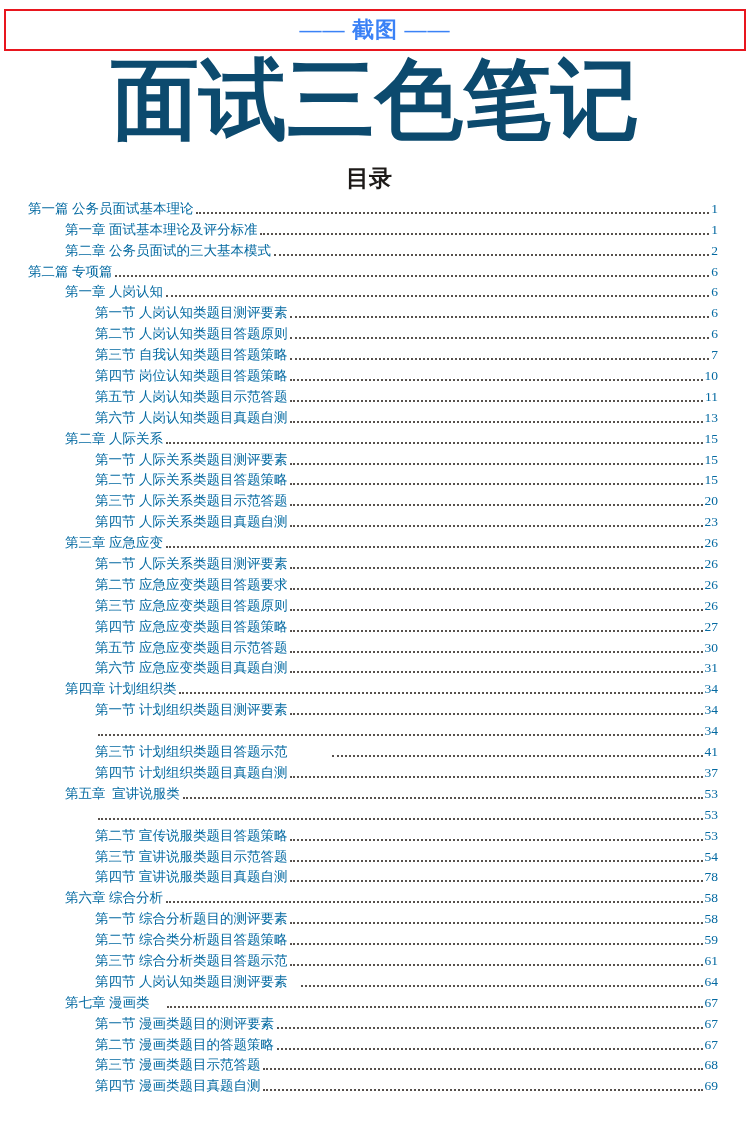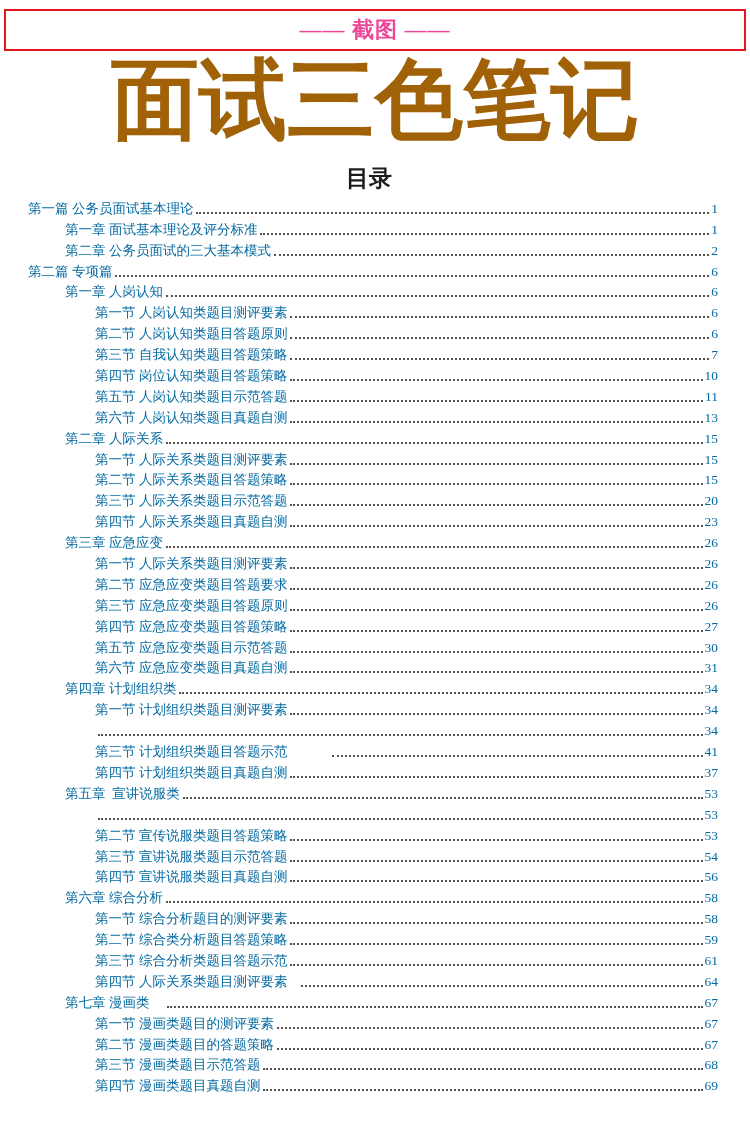--- a/index.html
+++ b/index.html
@@ -11,32 +11,32 @@
     font-family:"Liberation Serif","DejaVu Serif",serif;
     color:#2e2b29;
   }
   .banner{
     position:absolute;top:9px;left:4px;right:4px;height:42px;
     border:2px solid #e8161e;
     display:flex;align-items:center;justify-content:center;
     box-sizing:border-box;
   }
   .banner-label{
-    color:#ec4899;
+    color:#3b82f6;
     font-weight:bold;
     font-size:22px;
     white-space:pre;
     letter-spacing:1px;
   }
   .main-title{
     position:absolute;top:52px;left:0;right:0;
     text-align:center;
     font-size:88px;
     font-weight:bold;
-    color:#a16207;
+    color:#0c4a6e;
     line-height:1.12;
     letter-spacing:0px;
   }
   .toc-heading{
     position:absolute;top:163px;left:0;right:12px;
     text-align:center;
     font-size:23px;
     font-weight:bold;
     color:#1d1a18;
   }
@@ -269,21 +269,21 @@
 
     <div class="toc-row lvl3">
       <span class="toc-label">第三节 宣讲说服类题目示范答题</span>
       <span class="toc-leader"></span>
       <span class="toc-page">54</span>
     </div>
 
     <div class="toc-row lvl3">
       <span class="toc-label">第四节 宣讲说服类题目真题自测</span>
       <span class="toc-leader"></span>
-      <span class="toc-page">56</span>
+      <span class="toc-page">78</span>
     </div>
 
     <div class="toc-row lvl2">
       <span class="toc-label">第六章 综合分析</span>
       <span class="toc-leader"></span>
       <span class="toc-page">58</span>
     </div>
 
     <div class="toc-row lvl3">
       <span class="toc-label">第一节 综合分析题目的测评要素</span>
@@ -297,21 +297,21 @@
       <span class="toc-page">59</span>
     </div>
 
     <div class="toc-row lvl3">
       <span class="toc-label">第三节 综合分析类题目答题示范</span>
       <span class="toc-leader"></span>
       <span class="toc-page">61</span>
     </div>
 
     <div class="toc-row lvl3">
-      <span class="toc-label">第四节 人际关系类题目测评要素</span>
+      <span class="toc-label">第四节 人岗认知类题目测评要素</span>
       <span class="toc-leader" style="margin-left: 14px;"></span>
       <span class="toc-page">64</span>
     </div>
 
     <div class="toc-row lvl2">
       <span class="toc-label">第七章 漫画类</span>
       <span class="toc-leader" style="margin-left: 18px;"></span>
       <span class="toc-page">67</span>
     </div>
 

